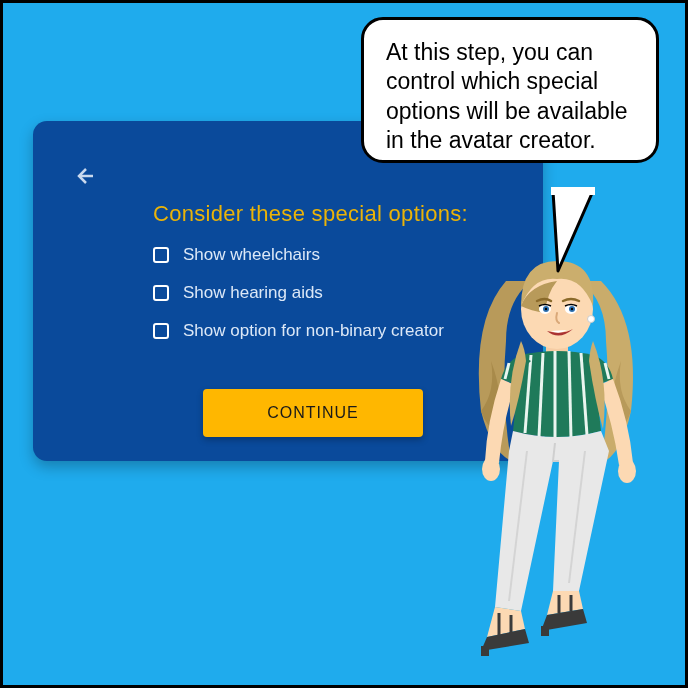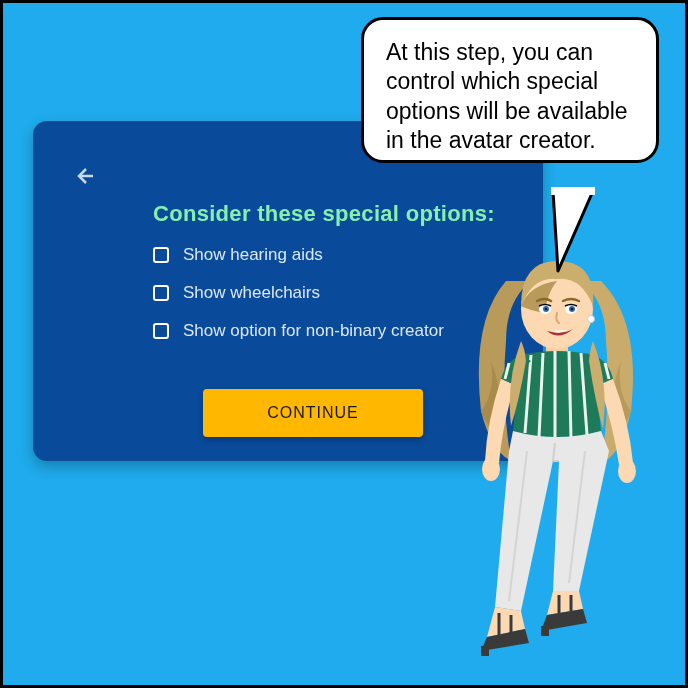--- a/index.html
+++ b/index.html
@@ -45,22 +45,22 @@
     cursor: pointer;
   }
   .back-btn svg { stroke: #c9d9ee; stroke-width: 2.5; fill: none; }
 
   .card h1 {
     position: absolute;
     left: 120px;
     top: 80px;
     margin: 0;
     font-size: 22px;
-    font-weight: 700;
-    color: #86efac;
+    font-weight: 400;
+    color: #eab308;
     letter-spacing: .3px;
   }
 
   .options {
     position: absolute;
     left: 120px;
     top: 124px;
     display: flex;
     flex-direction: column;
     gap: 18px;
@@ -149,25 +149,25 @@
         <polyline points="14 5 7 12 14 19"></polyline>
         <line x1="7" y1="12" x2="21" y2="12"></line>
       </svg>
     </div>
 
     <h1>Consider these special options:</h1>
 
     <div class="options">
       <label class="opt">
         <span class="cb"></span>
-        <span class="lbl">Show hearing aids</span>
+        <span class="lbl">Show wheelchairs</span>
       </label>
       <label class="opt">
         <span class="cb"></span>
-        <span class="lbl">Show wheelchairs</span>
+        <span class="lbl">Show hearing aids</span>
       </label>
       <label class="opt">
         <span class="cb"></span>
         <span class="lbl">Show option for non-binary creator</span>
       </label>
     </div>
 
     <button class="continue">CONTINUE</button>
   </div>
 

